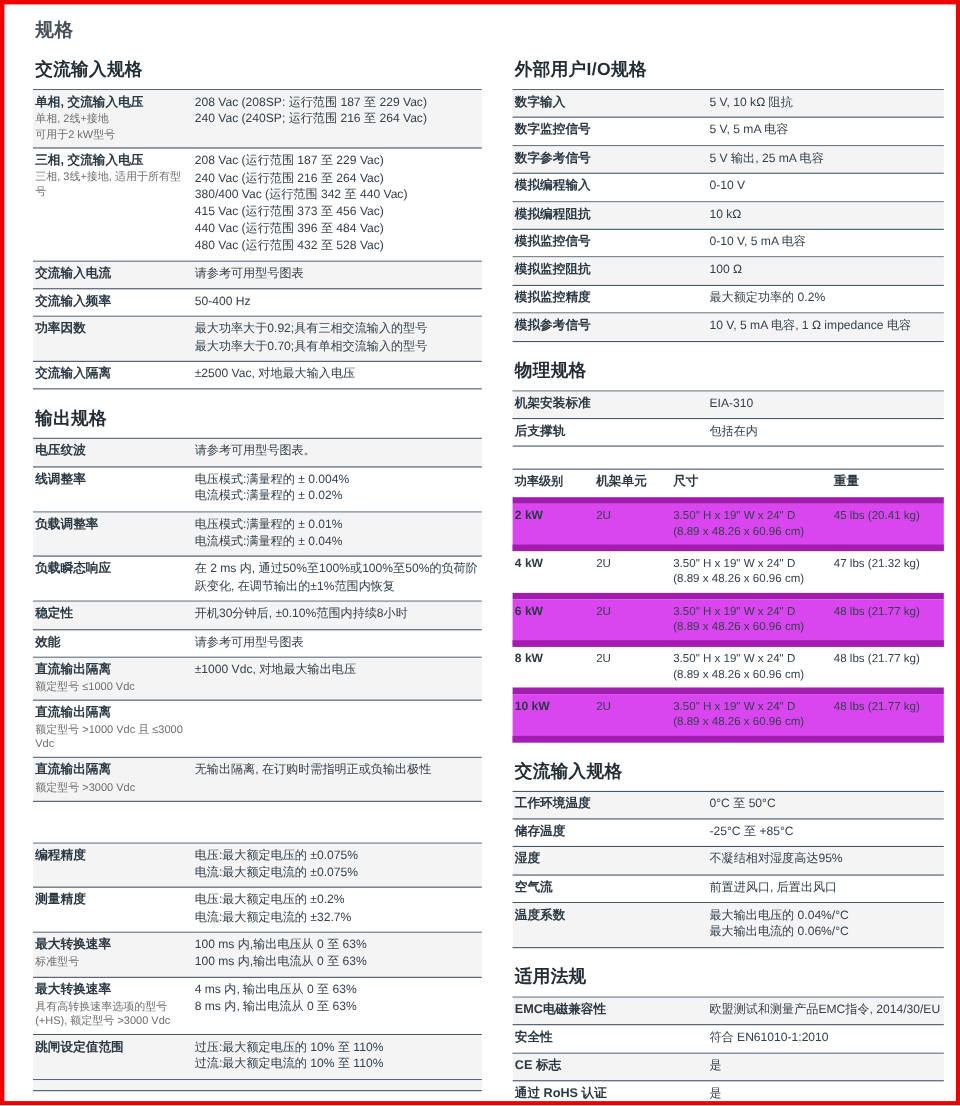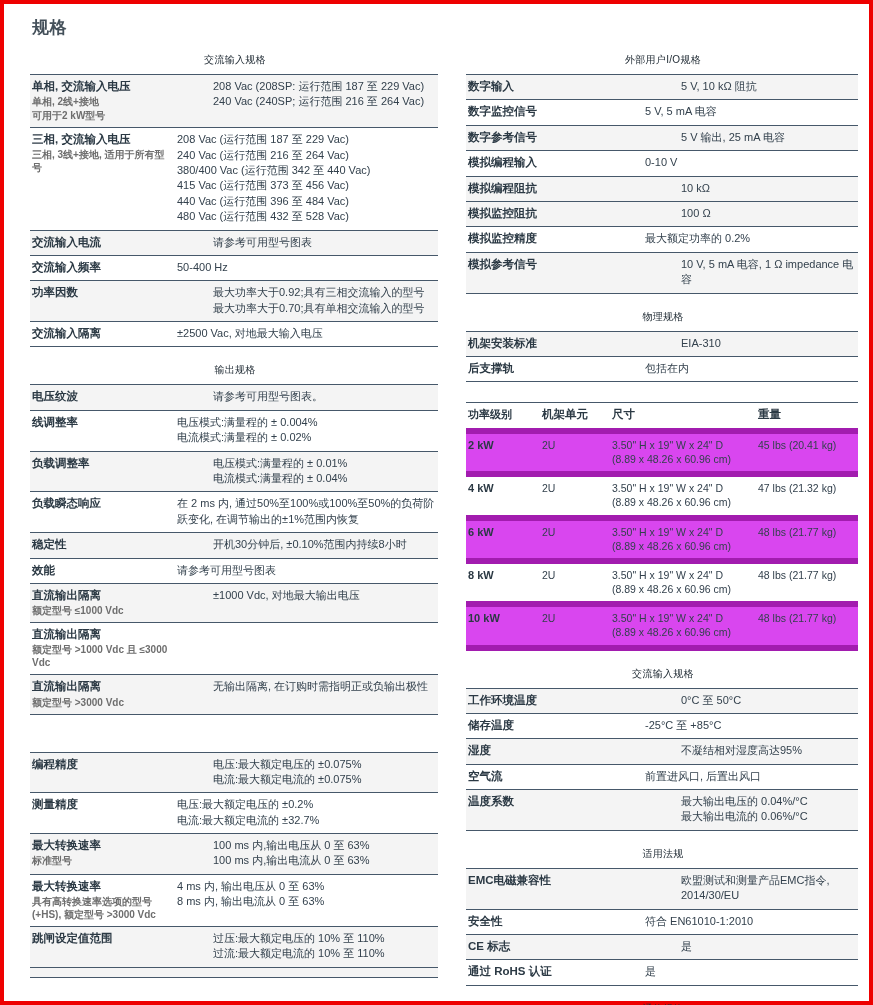--- a/index.html
+++ b/index.html
@@ -14,36 +14,36 @@
     padding:8px 0 4px 26px;position:relative;
   }
   .page-title{
     font-size:17px;font-weight:700;color:#44505a;
     margin:4px 0 14px 2px;letter-spacing:.5px;
   }
   .cols{display:flex;gap:28px;align-items:flex-start;}
   .col-left{width:408px;flex:0 0 auto;}
   .col-right{width:392px;flex:0 0 auto;}
   .section-title{
-    font-size:10px;font-weight:400;color:#222d36;
-    margin:16px 0 7px 2px;letter-spacing:.3px;text-align:center;
+    font-size:16px;font-weight:700;color:#222d36;
+    margin:16px 0 7px 2px;letter-spacing:.3px;
   }
   .block:first-child .section-title{margin-top:0;}
   .spec-table{border-top:1px solid #46586a;}
   .spec-table.untitled{margin-top:37px;}
   .spec-row{
     display:flex;border-bottom:1px solid #46586a;
     padding:4px 2px 5px 2px;box-sizing:border-box;
   }
-  .spec-row.odd{background:#f4f4f4;gap:36px;}
+  .spec-row.odd{background:#f4f4f4;}
   .cell-label{flex:0 0 auto;padding-right:8px;box-sizing:border-box;}
   .col-left .cell-label{width:145px;}
   .col-right .cell-label{width:177px;}
   .label-main{font-size:11.5px;font-weight:700;color:#2b3944;line-height:1.32;}
-  .label-sub{font-size:10px;color:#6e6e6e;line-height:1.3;margin-top:1px;font-weight:bold;}
+  .label-sub{font-size:10px;color:#6e6e6e;line-height:1.3;margin-top:1px;}
   .cell-value{flex:1 1 auto;font-size:11px;line-height:1.4;color:#33414d;}
   .value-line{min-height:13px;}
   
   .grid-table{border-top:1px solid #46586a;margin-top:20px;}
   .grid-row{
     display:grid;grid-template-columns:74px 70px 146px 1fr;
     border-bottom:6px solid #a21caf;padding:4px 2px 5px 2px;
     font-size:10.5px;line-height:1.35;box-sizing:border-box;
   }
   .grid-row.head{font-weight:700;font-size:11.5px;color:#2b3944;}
@@ -290,20 +290,28 @@
               </div>
             </div>
             <div class="spec-row odd">
               <div class="cell-label">
                 <div class="label-main">模拟编程阻抗</div>
               </div>
               <div class="cell-value">
                 <div class="value-line">10 kΩ</div>
               </div>
             </div>
+            <div class="spec-row">
+              <div class="cell-label">
+                <div class="label-main">模拟监控信号</div>
+              </div>
+              <div class="cell-value">
+                <div class="value-line">0-10 V, 5 mA 电容</div>
+              </div>
+            </div>
             <div class="spec-row odd">
               <div class="cell-label">
                 <div class="label-main">模拟监控阻抗</div>
               </div>
               <div class="cell-value">
                 <div class="value-line">100 Ω</div>
               </div>
             </div>
             <div class="spec-row">
               <div class="cell-label">

